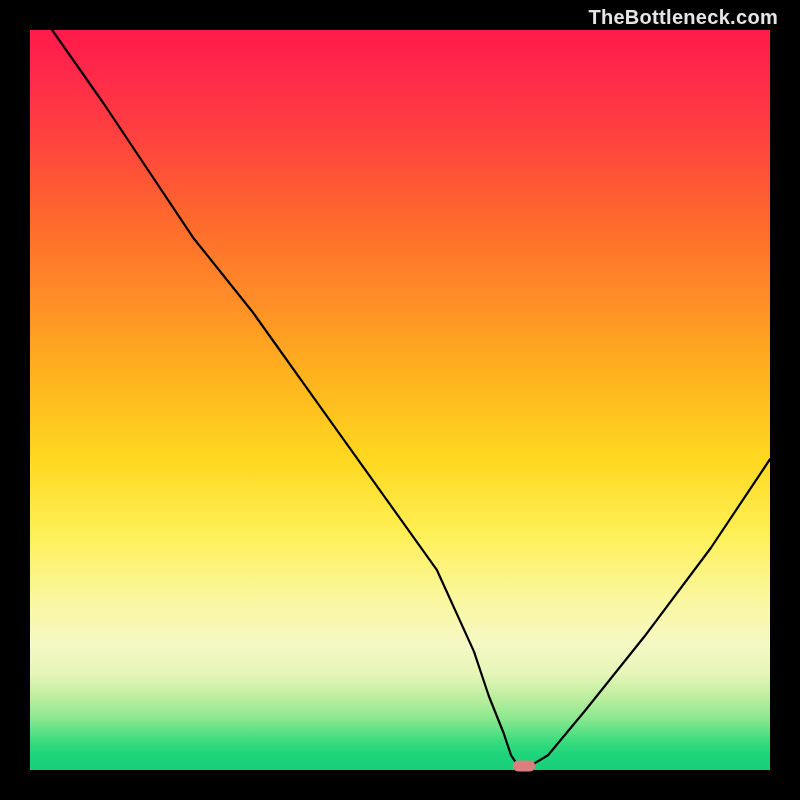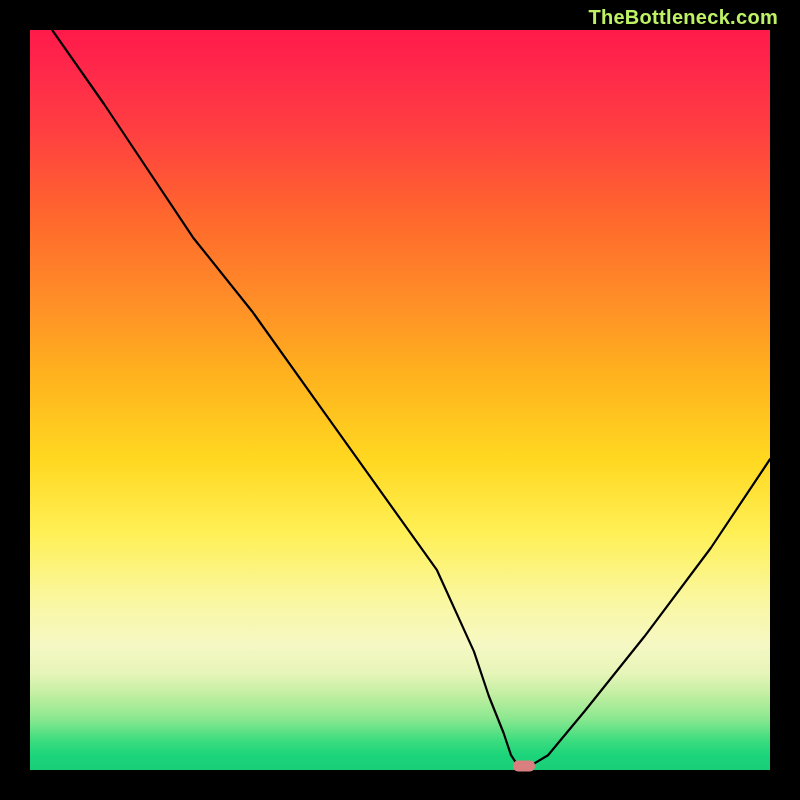--- a/index.html
+++ b/index.html
@@ -38,21 +38,21 @@
       #1cd47a 98%,
       #18cf78 100%
     );
   }
   .watermark {
     position: absolute;
     top: 6px;
     right: 22px;
     font-size: 20px;
     font-weight: 600;
-    color: #bef264;
+    color: #e5e5e5;
     letter-spacing: 0.3px;
   }
   svg.curve {
     position: absolute;
     left: 0;
     top: 0;
     width: 740px;
     height: 740px;
     pointer-events: none;
   }

